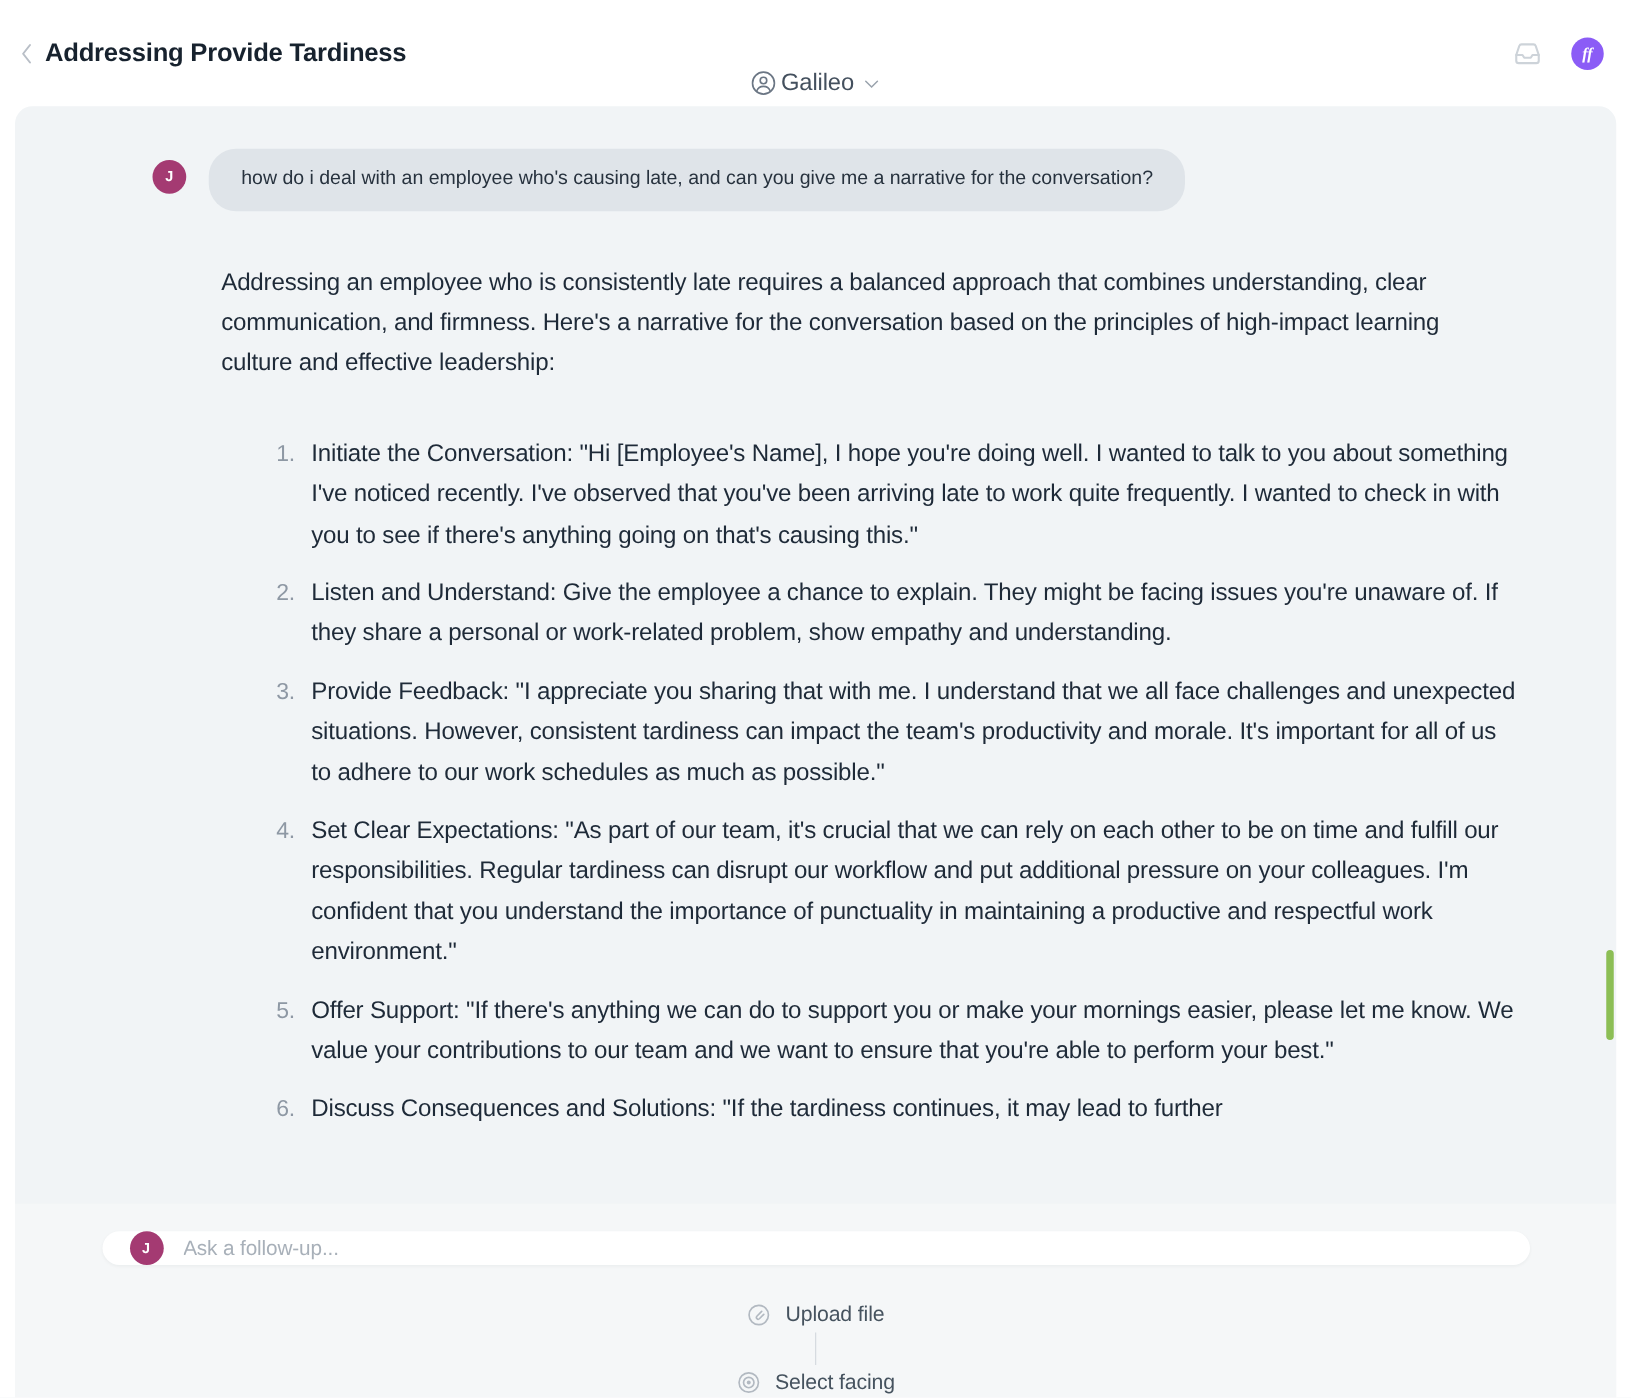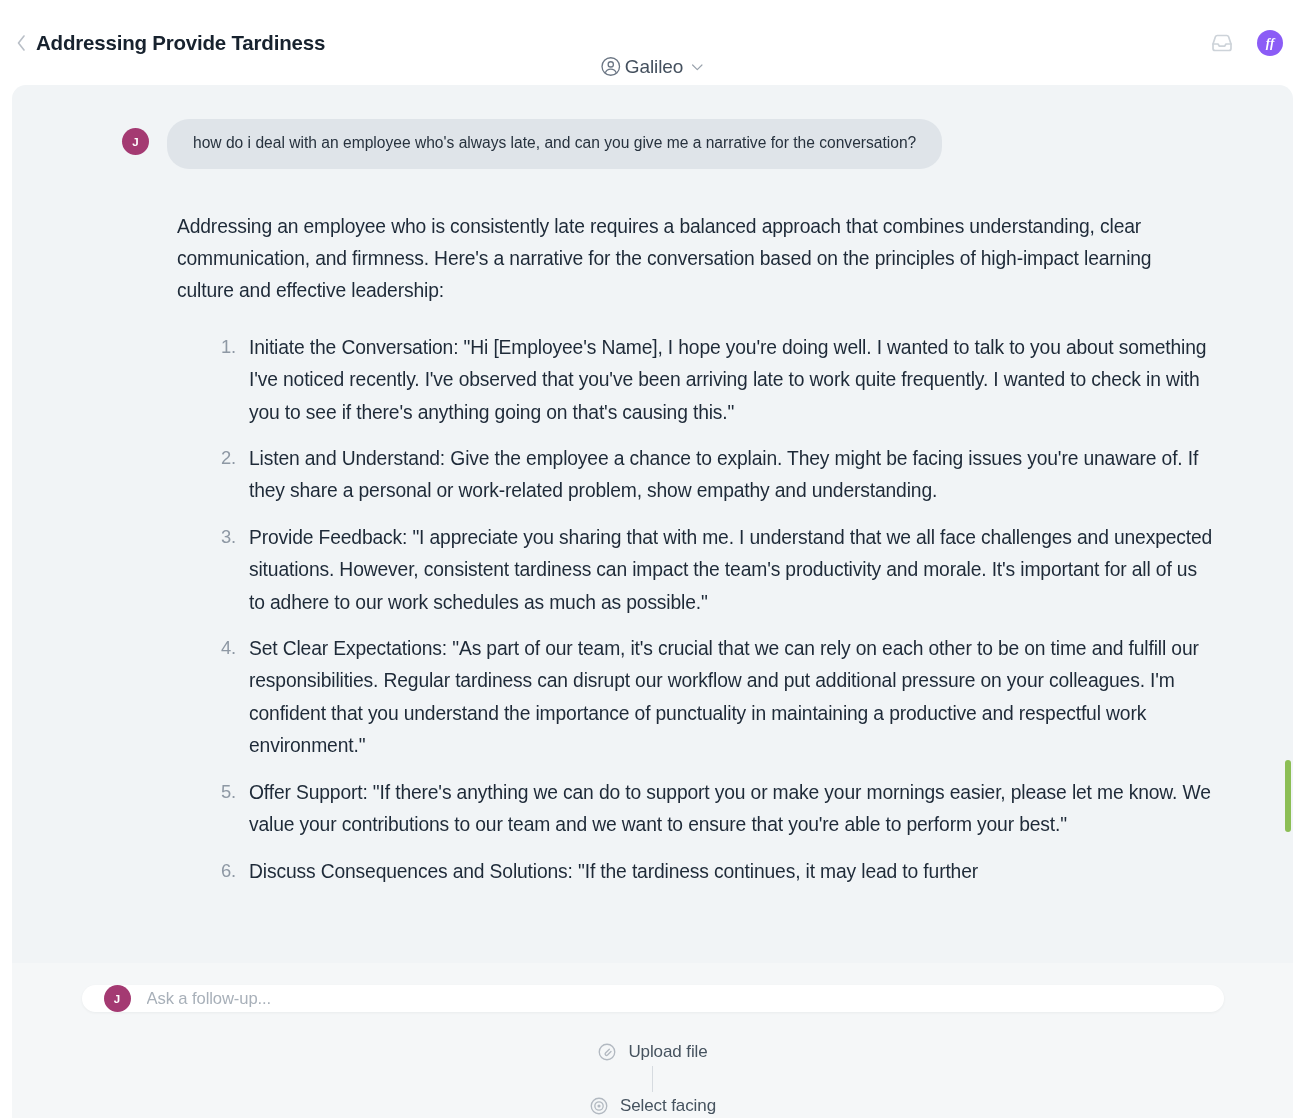--- a/index.html
+++ b/index.html
@@ -190,21 +190,21 @@
     padding-left: 55px;
     padding-right: 10px;
     color: #253241;
   }
 
   .assistant p {
     font-size: 19.3px;
     line-height: 1.68;
     letter-spacing: -0.15px;
     color: #1e2a38;
-    margin-bottom: 24px;
+    margin-bottom: 40px;
   }
 
   ol.answer-list {
     list-style: none;
     counter-reset: step;
     padding-left: 0;
     margin: 0;
   }
 
   ol.answer-list > li {
@@ -369,21 +369,21 @@
     </div>
   </div>
 
   <div class="content-card">
 
     <div class="scroll-area">
       <div class="messages">
 
         <div class="user-row">
           <div class="avatar-user">J</div>
-          <div class="user-bubble">how do i deal with an employee who's always late, and can you give me a narrative for the conversation?</div>
+          <div class="user-bubble">how do i deal with an employee who's causing late, and can you give me a narrative for the conversation?</div>
         </div>
 
         <div class="assistant">
           <p>Addressing an employee who is consistently late requires a balanced approach that combines understanding, clear communication, and firmness. Here's a narrative for the conversation based on the principles of high-impact learning culture and effective leadership:</p>
           <ol class="answer-list">
             <li>Initiate the Conversation: "Hi [Employee's Name], I hope you're doing well. I wanted to talk to you about something I've noticed recently. I've observed that you've been arriving late to work quite frequently. I wanted to check in with you to see if there's anything going on that's causing this."</li>
             <li>Listen and Understand: Give the employee a chance to explain. They might be facing issues you're unaware of. If they share a personal or work-related problem, show empathy and understanding.</li>
             <li>Provide Feedback: "I appreciate you sharing that with me. I understand that we all face challenges and unexpected situations. However, consistent tardiness can impact the team's productivity and morale. It's important for all of us to adhere to our work schedules as much as possible."</li>
             <li>Set Clear Expectations: "As part of our team, it's crucial that we can rely on each other to be on time and fulfill our responsibilities. Regular tardiness can disrupt our workflow and put additional pressure on your colleagues. I'm confident that you understand the importance of punctuality in maintaining a productive and respectful work environment."</li>
             <li>Offer Support: "If there's anything we can do to support you or make your mornings easier, please let me know. We value your contributions to our team and we want to ensure that you're able to perform your best."</li>

